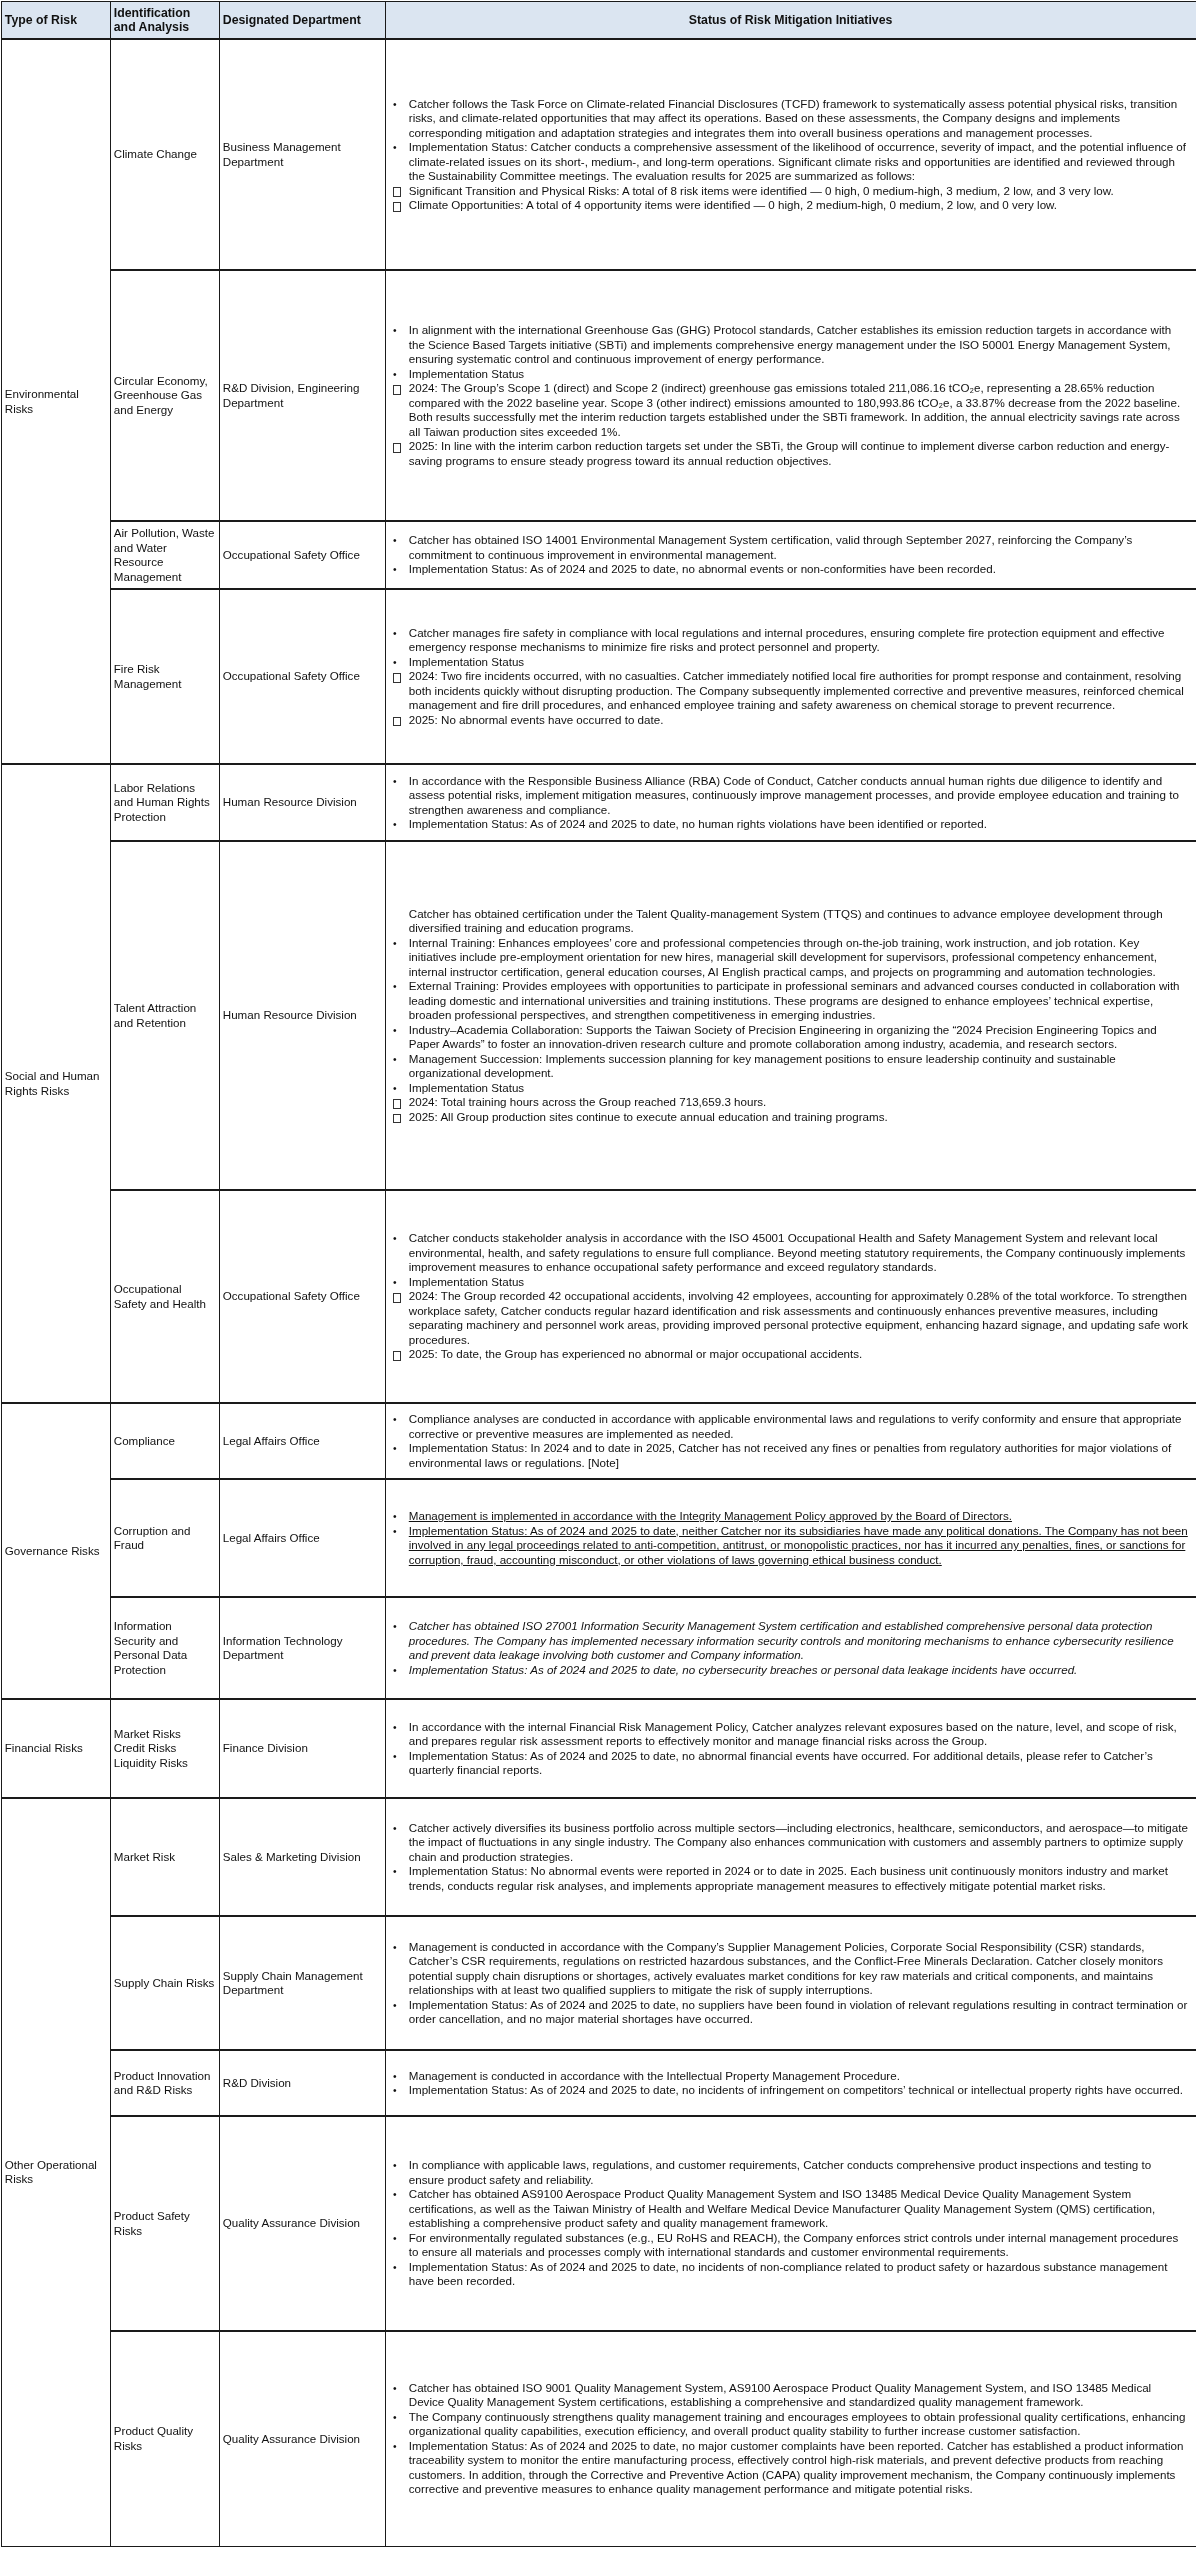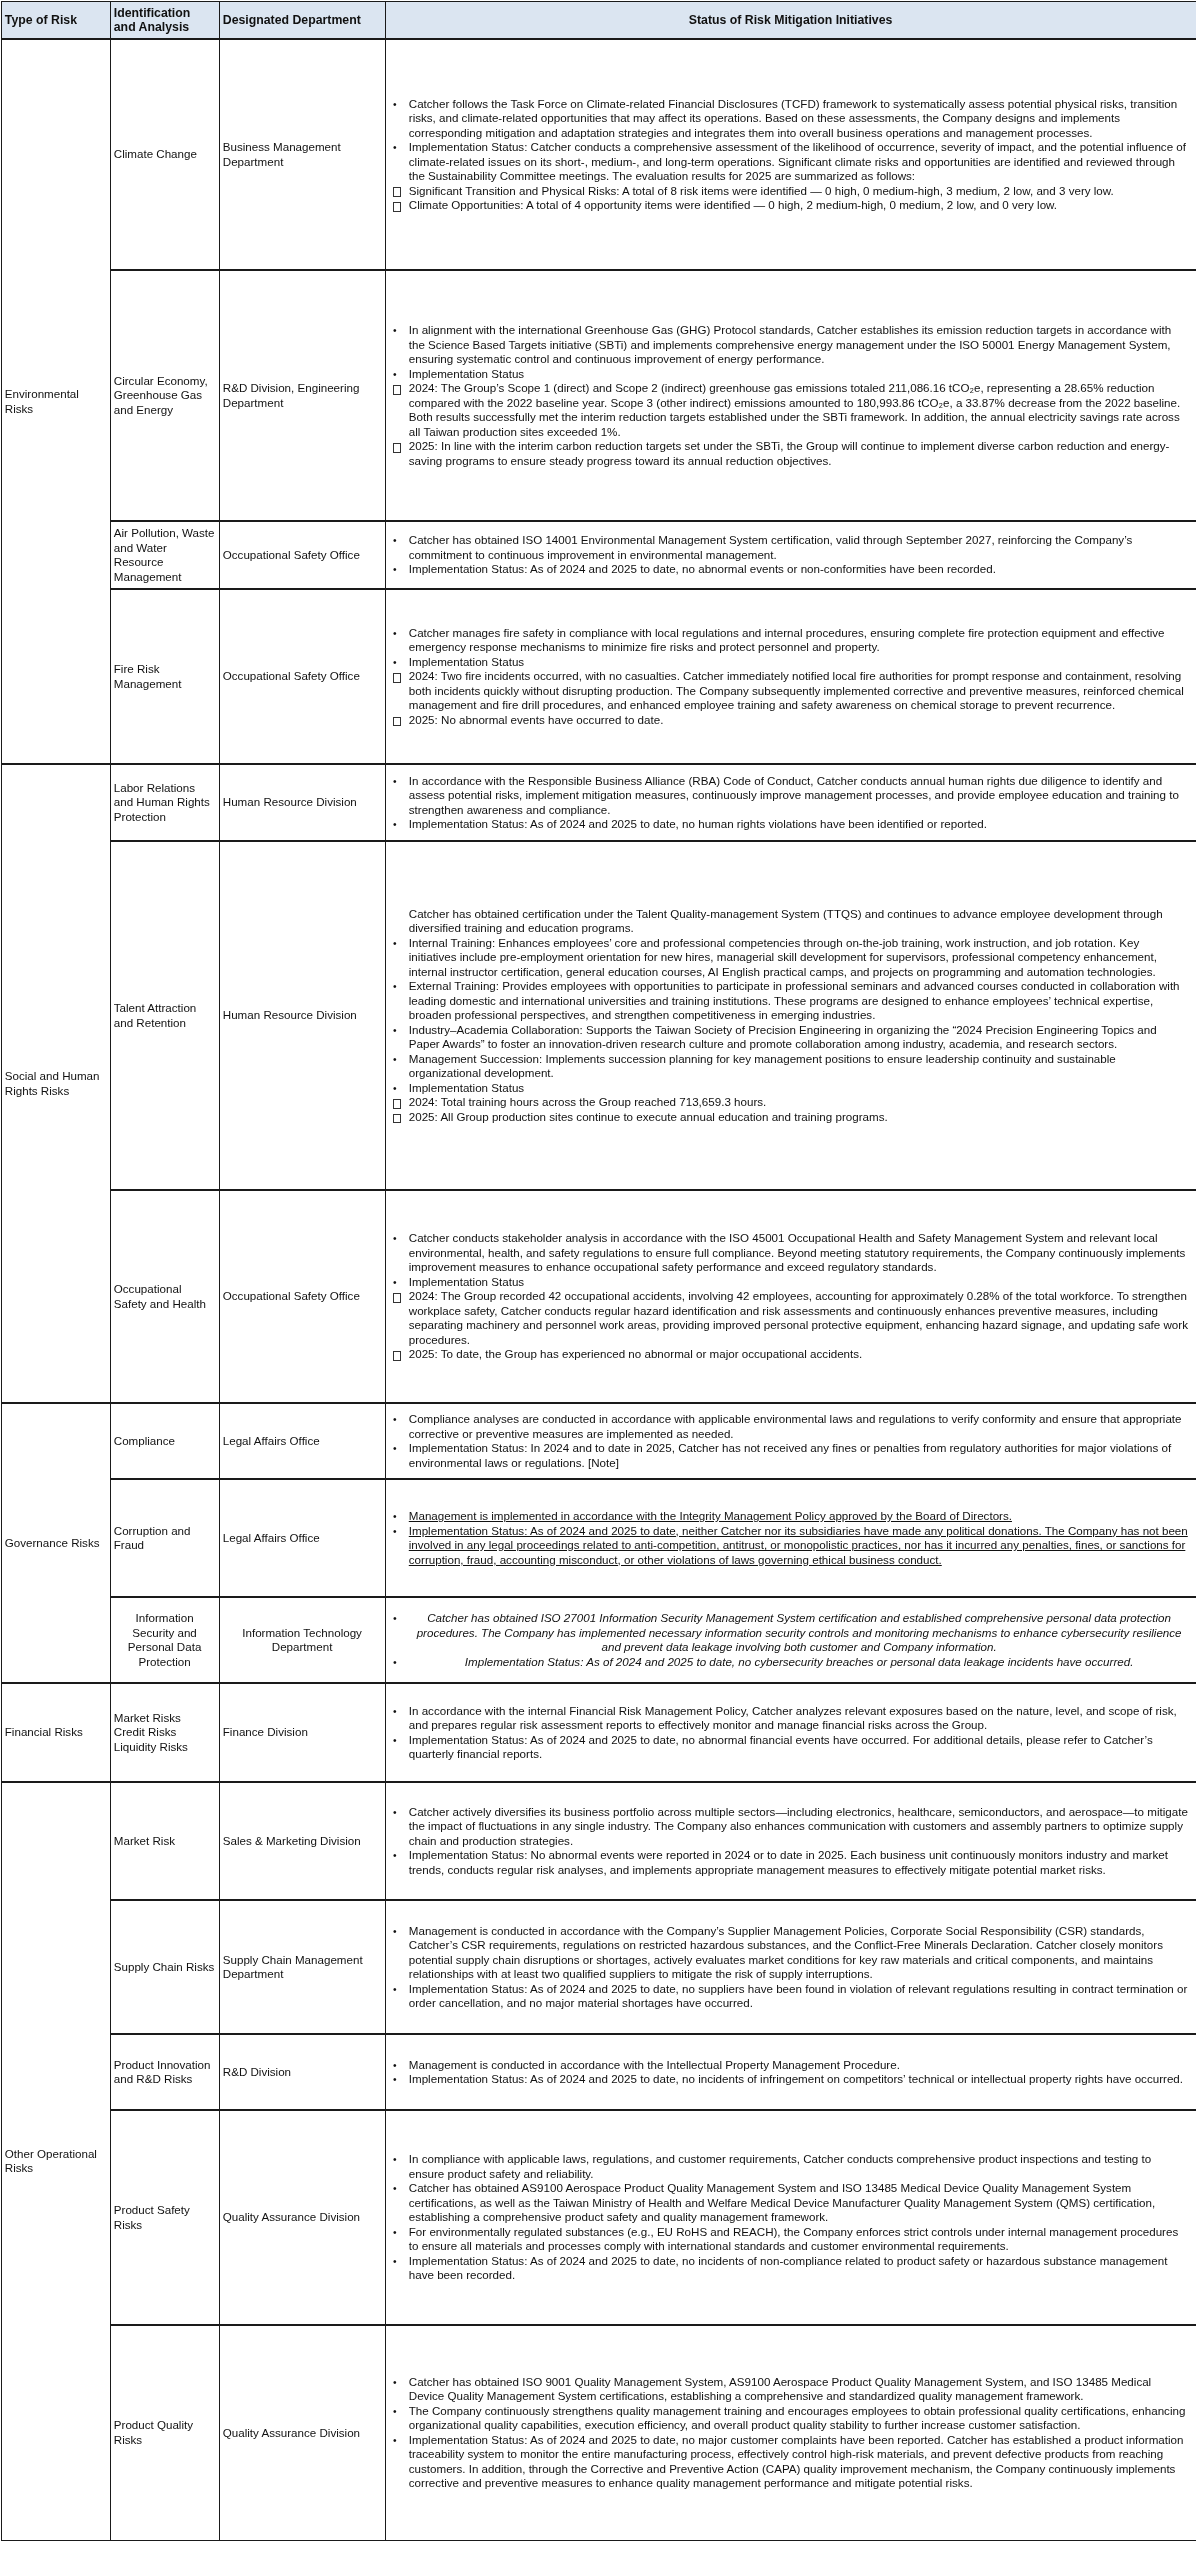--- a/index.html
+++ b/index.html
@@ -165,21 +165,21 @@
       <tr class="item-start" style="height: 118px;">
         <td class="item-col">Corruption and Fraud</td>
         <td class="item-col">Legal Affairs Office</td>
         <td class="item-col status" style="vertical-align: middle; text-decoration: underline;">
           <ul class="items">
             <li><span class="marker m-bullet"></span><span>Management is implemented in accordance with the Integrity Management Policy approved by the Board of Directors.</span></li>
             <li><span class="marker m-bullet"></span><span>Implementation Status: As of 2024 and 2025 to date, neither Catcher nor its subsidiaries have made any political donations. The Company has not been involved in any legal proceedings related to anti-competition, antitrust, or monopolistic practices, nor has it incurred any penalties, fines, or sanctions for corruption, fraud, accounting misconduct, or other violations of laws governing ethical business conduct.</span></li>
           </ul>
         </td>
       </tr>
-      <tr class="item-start" style="height: 86px; text-align: center;">
+      <tr class="item-start" style="height: 102px;">
         <td class="item-col">Information Security and Personal Data Protection</td>
         <td class="item-col">Information Technology Department</td>
         <td class="item-col status" style="vertical-align: middle; font-style: italic;">
           <ul class="items">
             <li><span class="marker m-bullet"></span><span>Catcher has obtained ISO 27001 Information Security Management System certification and established comprehensive personal data protection procedures. The Company has implemented necessary information security controls and monitoring mechanisms to enhance cybersecurity resilience and prevent data leakage involving both customer and Company information.</span></li>
             <li><span class="marker m-bullet"></span><span>Implementation Status: As of 2024 and 2025 to date, no cybersecurity breaches or personal data leakage incidents have occurred.</span></li>
           </ul>
         </td>
       </tr>
       <tr class="group-start" style="height: 99px;">
@@ -211,21 +211,21 @@
       <tr class="item-start" style="height: 134px;">
         <td class="item-col">Supply Chain Risks</td>
         <td class="item-col">Supply Chain Management Department</td>
         <td class="item-col status" style="vertical-align: middle;">
           <ul class="items">
             <li><span class="marker m-bullet"></span><span>Management is conducted in accordance with the Company’s Supplier Management Policies, Corporate Social Responsibility (CSR) standards, Catcher’s CSR requirements, regulations on restricted hazardous substances, and the Conflict-Free Minerals Declaration. Catcher closely monitors potential supply chain disruptions or shortages, actively evaluates market conditions for key raw materials and critical components, and maintains relationships with at least two qualified suppliers to mitigate the risk of supply interruptions.</span></li>
             <li><span class="marker m-bullet"></span><span>Implementation Status: As of 2024 and 2025 to date, no suppliers have been found in violation of relevant regulations resulting in contract termination or order cancellation, and no major material shortages have occurred.</span></li>
           </ul>
         </td>
       </tr>
-      <tr class="item-start" style="height: 76px;">
+      <tr class="item-start" style="height: 66px;">
         <td class="item-col">Product Innovation and R&amp;D Risks</td>
         <td class="item-col">R&amp;D Division</td>
         <td class="item-col status" style="vertical-align: middle;">
           <ul class="items">
             <li><span class="marker m-bullet"></span><span>Management is conducted in accordance with the Intellectual Property Management Procedure.</span></li>
             <li><span class="marker m-bullet"></span><span>Implementation Status: As of 2024 and 2025 to date, no incidents of infringement on competitors’ technical or intellectual property rights have occurred.</span></li>
           </ul>
         </td>
       </tr>
       <tr class="item-start" style="height: 215px;">

